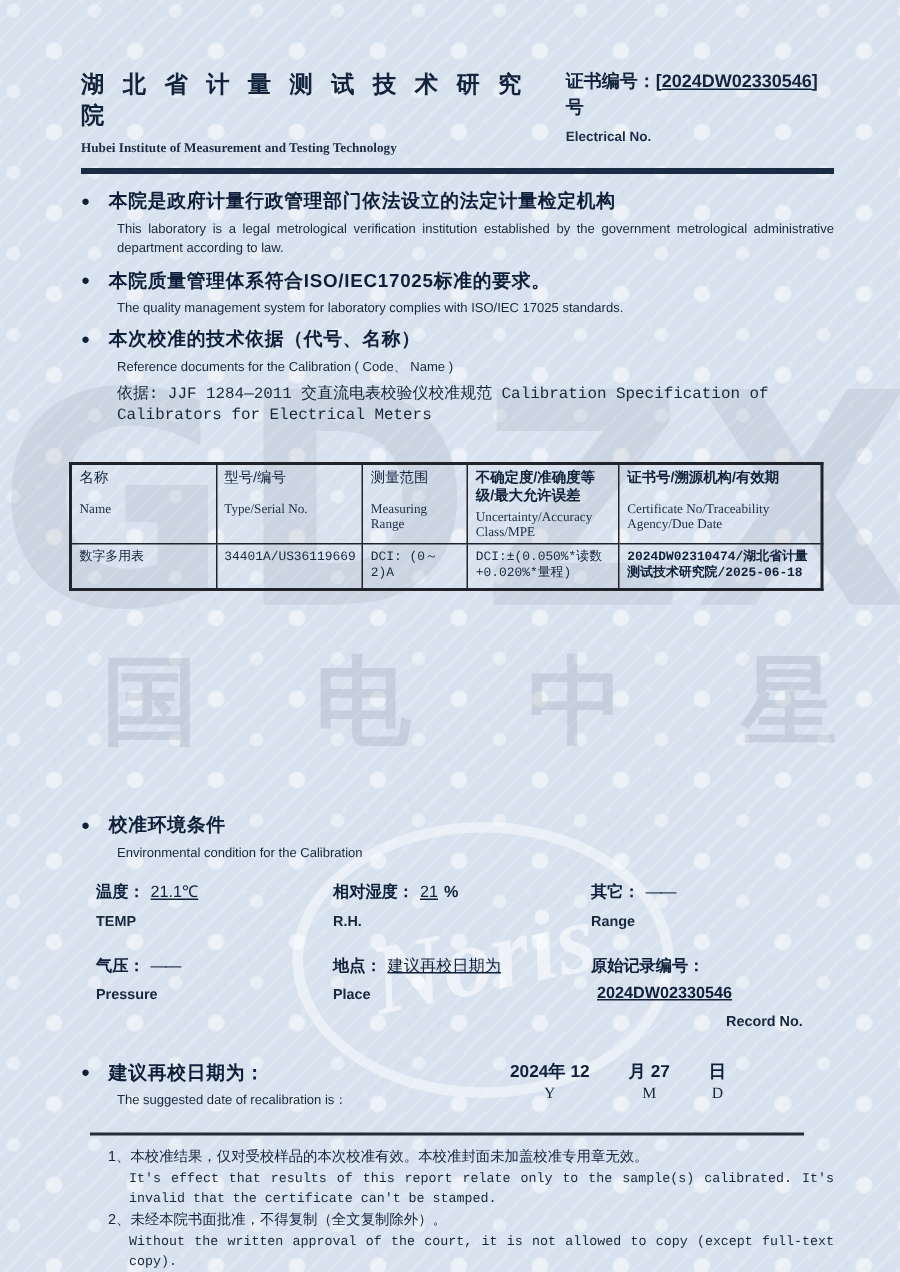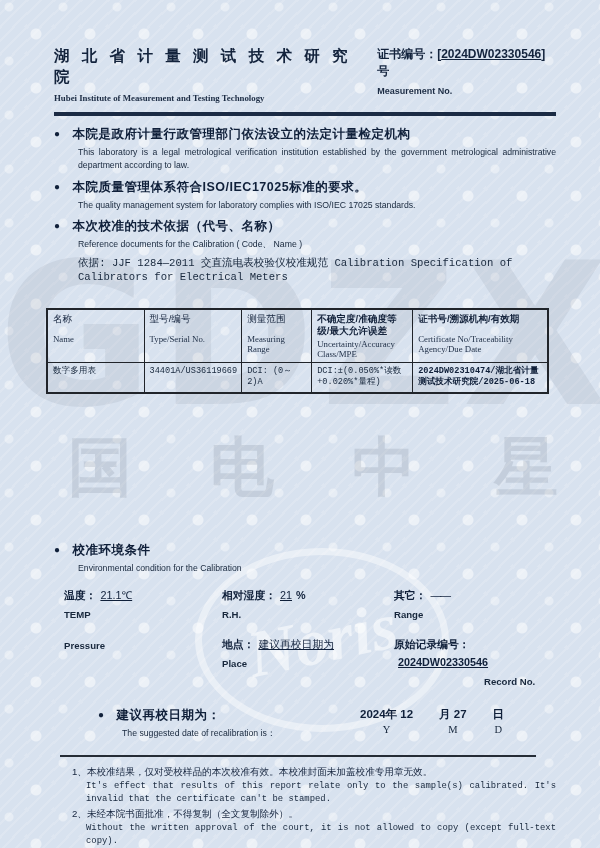--- a/index.html
+++ b/index.html
@@ -73,22 +73,22 @@
   
   .env{margin-top:148px;}
   .env-grid{display:grid;grid-template-columns:158px 172px auto;margin:10px 0 0 10px;}
   .env-cell{margin-bottom:14px;}
   .env-lab{font-size:10.8px;font-weight:bold;color:#10203a;}
   .env-val{font-size:10.8px;color:#10203a;text-decoration:underline;padding:0 4px;}
   .env-val.noline{text-decoration:none;letter-spacing:-1px;}
   .env-en{font-size:9.6px;color:#17273c;margin-top:6px;font-weight:bold;}
   
   .recal{display:flex;margin-top:2px;}
-  .recal-left{width:250px;margin-left:44px;}
-  .date-grid{display:flex;margin-left:12px;}
+  .recal-left{width:250px;}
+  .date-grid{display:flex;margin-left:36px;}
   .date-cell{text-align:center;margin-right:26px;}
   .date-cn{font-size:11.5px;font-weight:bold;color:#10203a;}
   .date-en{font-size:10.5px;color:#17273c;margin-top:2px;font-family:"Liberation Serif", serif;}
   .rule-mid{height:2.5px;background:#252c36;margin:10px 20px 8px 6px;}
   
   .notes{margin-left:18px;}
   .note-cn{font-size:9.6px;color:#14233c;line-height:1.45;}
   .note-en{
     font-family:"Liberation Mono", monospace;font-size:8.9px;color:#17273c;
     margin:1px 0 2px 14px;max-width:498px;line-height:1.4;text-align:justify;
@@ -107,21 +107,21 @@
 
   <div class="content">
 
     <div class="hdr">
       <div>
         <div class="inst-cn">湖 北 省 计 量 测 试 技 术 研 究 院</div>
         <div class="inst-en">Hubei Institute of Measurement and Testing Technology</div>
       </div>
       <div>
         <div class="cert-line"><span>证书编号：[</span><span class="cert-no">2024DW02330546</span><span>]号</span></div>
-        <div class="cert-en">Measurement No.</div>
+        <div class="cert-en">Electrical No.</div>
       </div>
     </div>
     <div class="rule-thick"></div>
 
     <div class="bullet">
       <div class="b-cn"><span class="dot">●</span><span>本院是政府计量行政管理部门依法设立的法定计量检定机构</span></div>
       <div class="b-en">This laboratory is a legal metrological verification institution established by the government metrological administrative department according to law.</div>
     </div>
 
     <div class="bullet">
@@ -190,20 +190,21 @@
         </div>
         <div class="env-cell">
           <div><span class="env-lab">相对湿度：</span><span class="env-val">21</span><span class="env-lab">%</span></div>
           <div class="env-en">R.H.</div>
         </div>
         <div class="env-cell">
           <div><span class="env-lab">其它：</span><span class="env-val noline">——</span></div>
           <div class="env-en">Range</div>
         </div>
         <div class="env-cell">
+          <div><span class="env-lab">气压：</span><span class="env-val noline">——</span></div>
           <div class="env-en">Pressure</div>
         </div>
         <div class="env-cell">
           <div><span class="env-lab">地点：</span><span class="env-val">建议再校日期为</span></div>
           <div class="env-en">Place</div>
         </div>
         <div class="env-cell">
           <div><span class="env-lab">原始记录编号：</span><span class="env-val" style="font-weight:bold;">2024DW02330546</span></div>
           <div class="env-en" style="margin-left:90px;">Record No.</div>
         </div>

